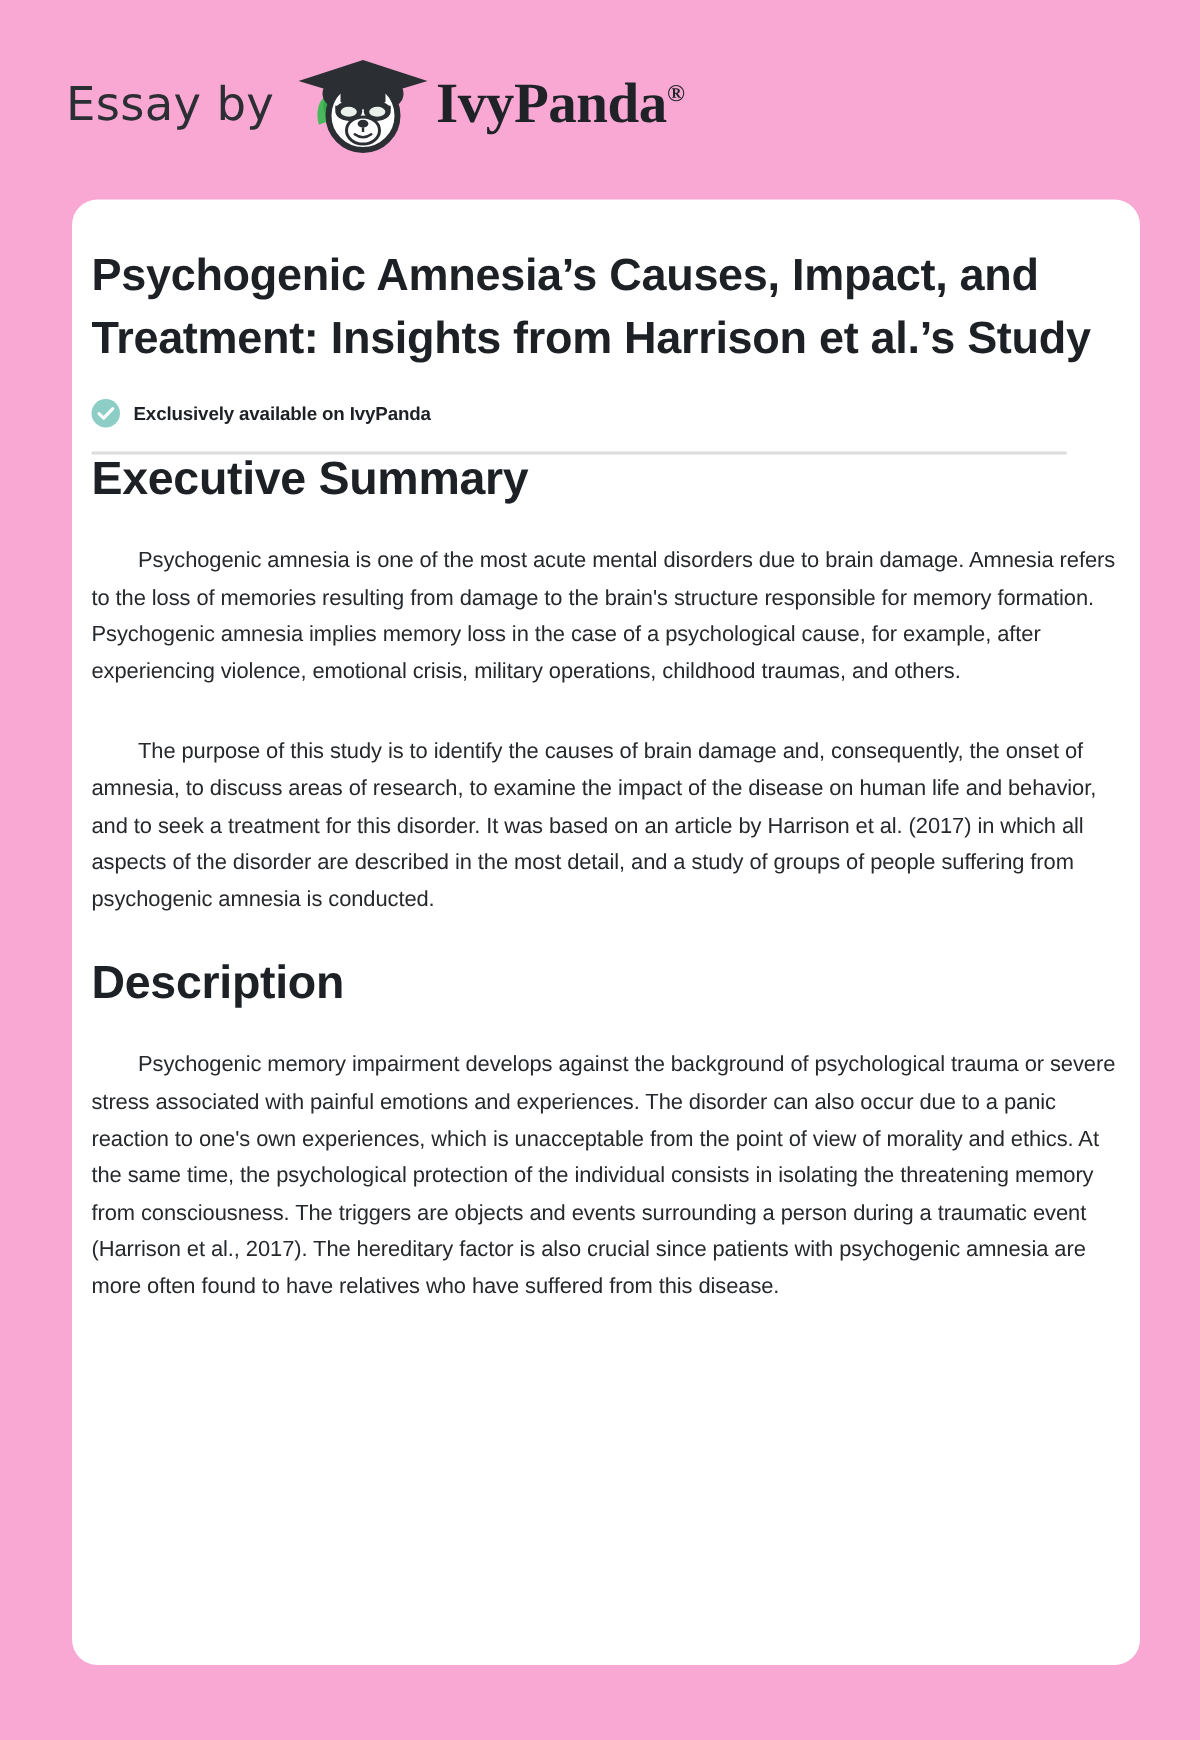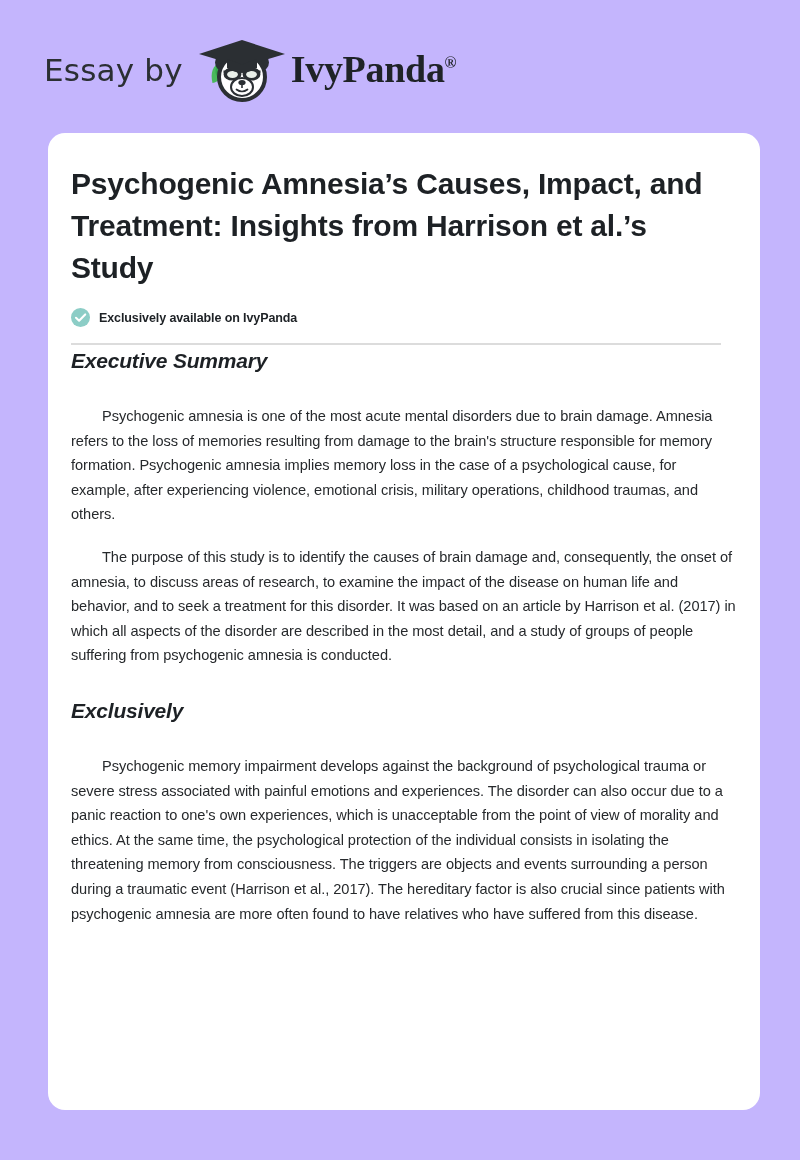--- a/index.html
+++ b/index.html
@@ -13,21 +13,21 @@
     background: #d3e6e7;
     font-family: "Liberation Sans", sans-serif;
     -webkit-font-smoothing: antialiased;
     overflow: hidden;
   }
 
   .page {
     position: relative;
     width: 800px;
     height: 1160px;
-    background: #c4b5fd;
+    background: #f9a8d4;
   }
 
   
   .site-header {
     position: absolute;
     left: 44px;
     top: 36px;
     height: 70px;
     display: flex;
     align-items: center;
@@ -73,21 +73,21 @@
 
   
   .card {
     position: absolute;
     left: 48px;
     top: 133px;
     width: 712px;
     height: 977px;
     background: #ffffff;
     border-radius: 17px;
-    padding: 0 23px;
+    padding: 0 13px;
   }
 
   .card-inner {
     padding: 0px;
   }
 
   .doc-title {
     margin-top: 30px;
     font-family: "Liberation Sans", sans-serif;
     font-size: 30px;
@@ -128,42 +128,41 @@
   .divider {
     margin-top: 16px;
     height: 2px;
     background: #dcdcdc;
     border: 0;
     width: 650px;
   }
 
   h2.section-heading {
     font-family: "Liberation Sans", sans-serif;
-    font-size: 21px;
+    font-size: 31px;
     font-weight: 700;
     color: #1d2125;
     letter-spacing: -0.2px;
     line-height: 32px;
-    font-style: italic;
   }
 
   .section:first-of-type h2.section-heading { margin-top: 26px; }
   .section + .section h2.section-heading { margin-top: 27px; }
 
   p.body-text {
     font-family: "Liberation Sans", sans-serif;
     font-size: 14.6px;
     line-height: 24.6px;
     color: #26292c;
     text-indent: 31px;
     margin-top: 27px;
     letter-spacing: -0.05px;
   }
 
-  p.body-text + p.body-text { margin-top: 18px; }
+  p.body-text + p.body-text { margin-top: 29px; }
 </style>
 </head>
 <body>
 
 <div class="page">
 
   <div class="site-header">
     <span class="essay-by">Essay by</span>
 
     <span class="brand-logo">
@@ -216,20 +215,20 @@
 
       <hr class="divider">
 
       <div class="section">
         <h2 class="section-heading">Executive Summary</h2>
         <p class="body-text">Psychogenic amnesia is one of the most acute mental disorders due to brain damage. Amnesia refers to the loss of memories resulting from damage to the brain's structure responsible for memory formation. Psychogenic amnesia implies memory loss in the case of a psychological cause, for example, after experiencing violence, emotional crisis, military operations, childhood traumas, and others.</p>
         <p class="body-text">The purpose of this study is to identify the causes of brain damage and, consequently, the onset of amnesia, to discuss areas of research, to examine the impact of the disease on human life and behavior, and to seek a treatment for this disorder. It was based on an article by Harrison et al. (2017) in which all aspects of the disorder are described in the most detail, and a study of groups of people suffering from psychogenic amnesia is conducted.</p>
       </div>
 
       <div class="section">
-        <h2 class="section-heading">Exclusively</h2>
+        <h2 class="section-heading">Description</h2>
         <p class="body-text">Psychogenic memory impairment develops against the background of psychological trauma or severe stress associated with painful emotions and experiences. The disorder can also occur due to a panic reaction to one's own experiences, which is unacceptable from the point of view of morality and ethics. At the same time, the psychological protection of the individual consists in isolating the threatening memory from consciousness. The triggers are objects and events surrounding a person during a traumatic event (Harrison et al., 2017). The hereditary factor is also crucial since patients with psychogenic amnesia are more often found to have relatives who have suffered from this disease.</p>
       </div>
 
     </div>
   </div>
 
 </div>
 
 </body></html>

